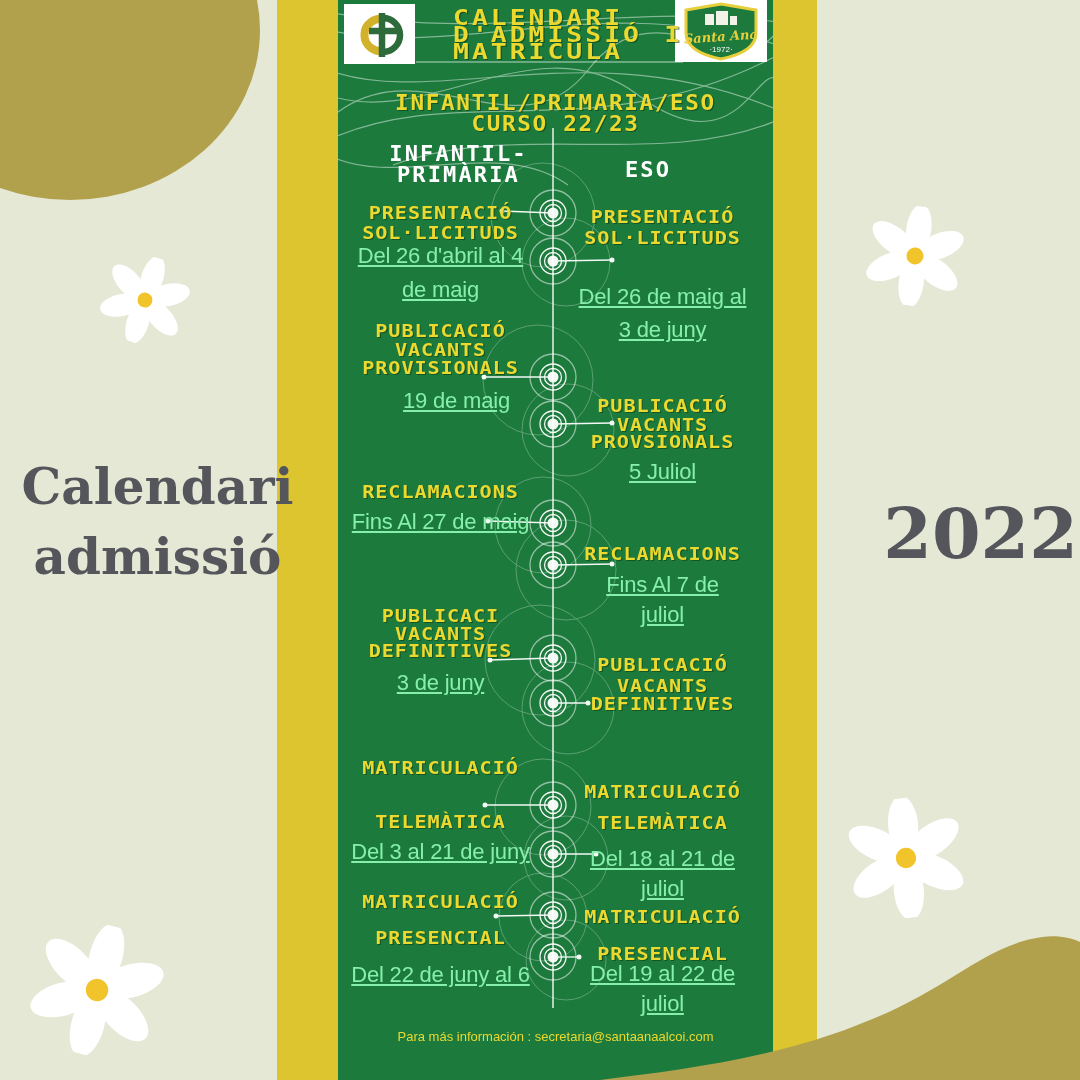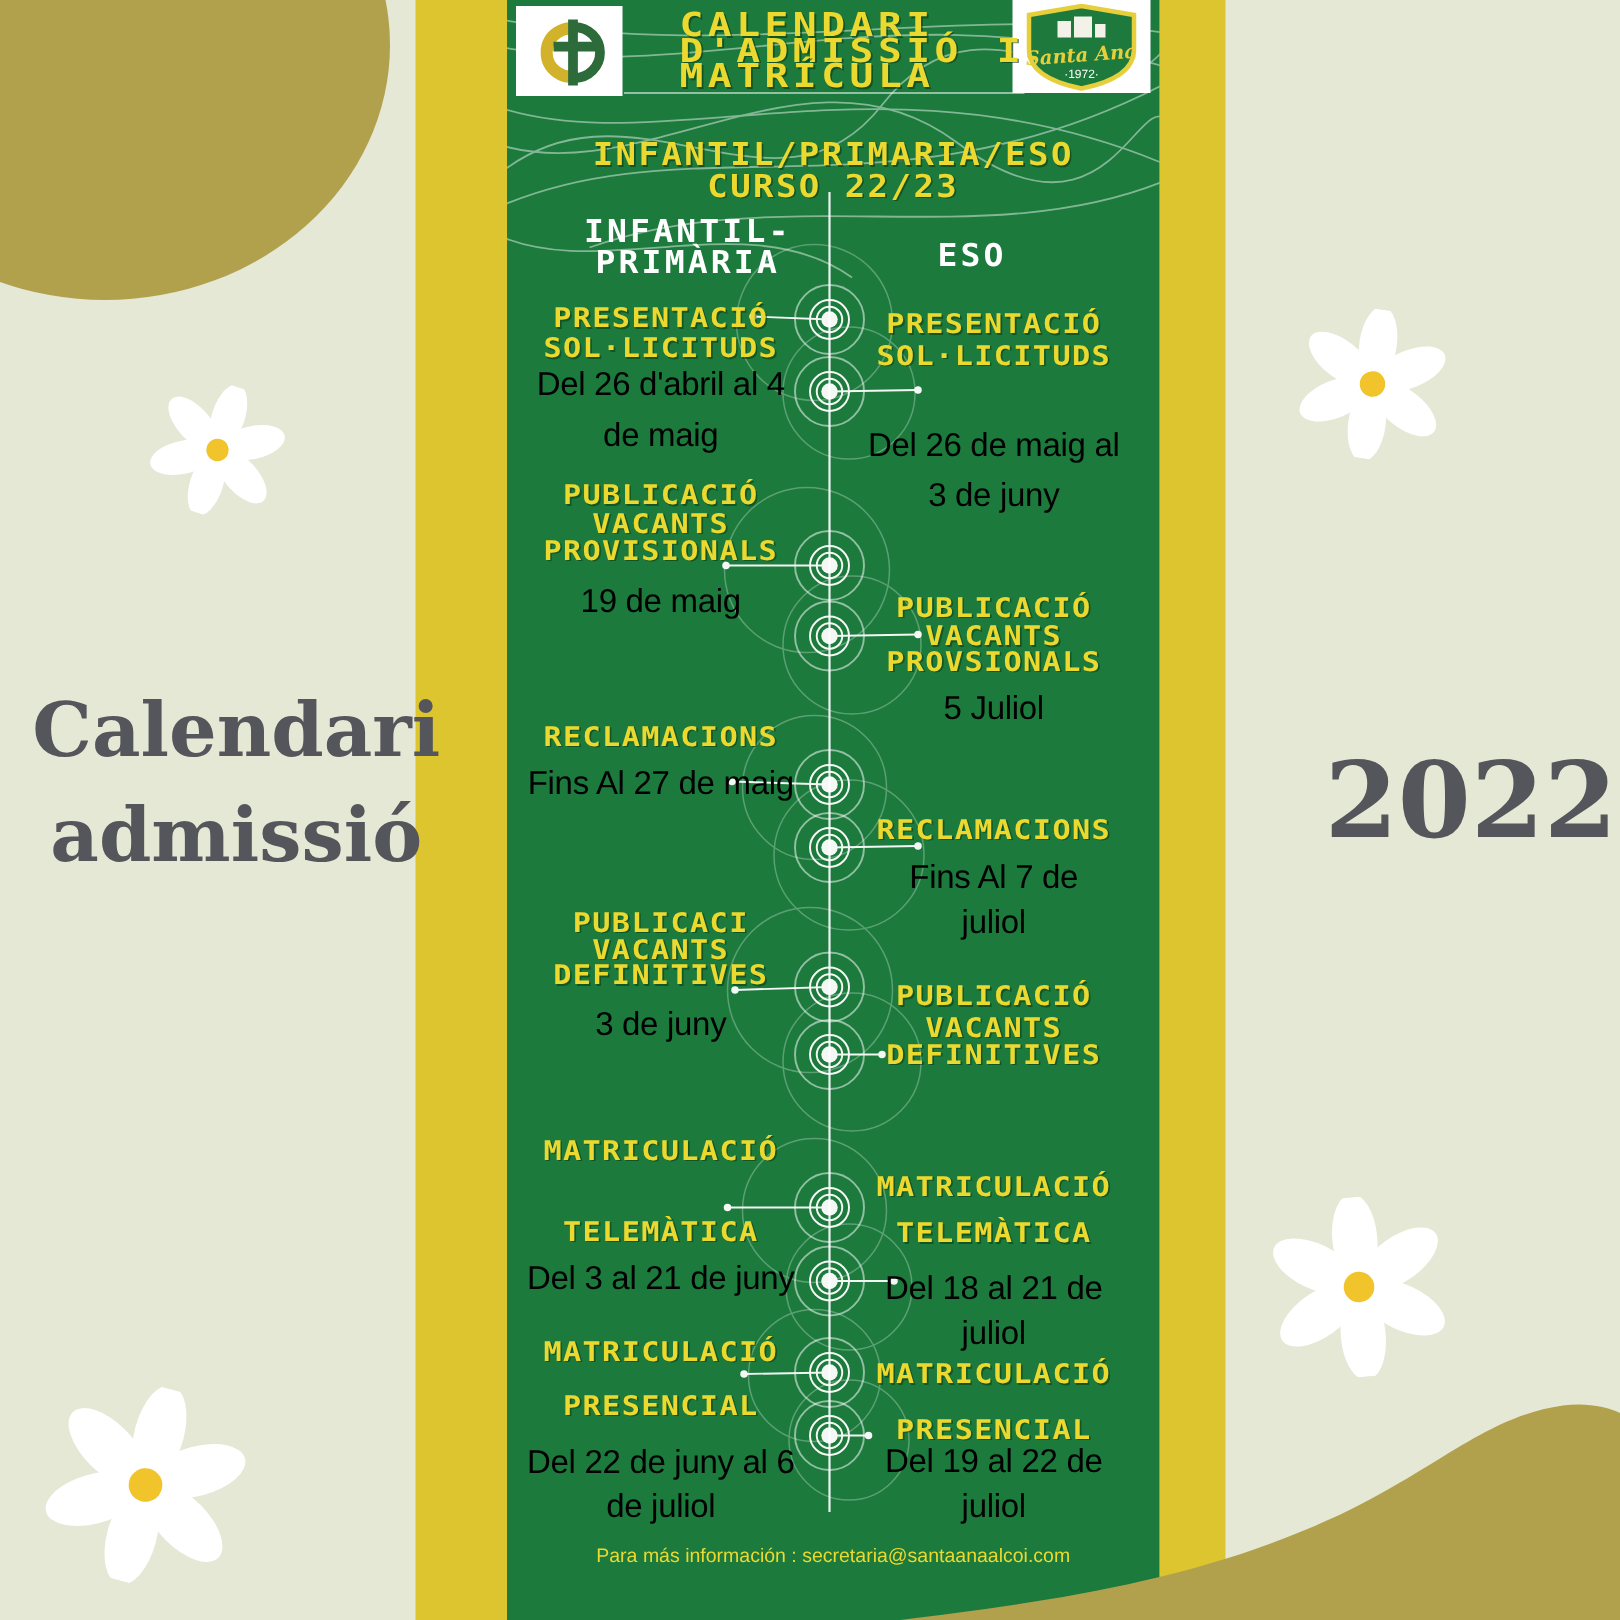--- a/index.html
+++ b/index.html
@@ -31,21 +31,21 @@
   .title-line{font-family:"DejaVu Sans Mono",monospace;font-weight:bold;font-size:22px;
               line-height:17px;letter-spacing:2.5px;color:#ecd92f;
               text-shadow:1px 1px 0 rgba(10,50,20,.55);}
   .title-l2{display:flex;justify-content:space-between;}
   .sub{left:0;width:435px;font-size:21px;letter-spacing:1.5px;transform:scaleX(1.08);}
   .ch{font-family:"DejaVu Sans Mono",monospace;font-weight:bold;font-size:21px;
       letter-spacing:2px;color:#ffffff;transform:scaleX(1.05);}
   .ey{font-family:"DejaVu Sans Mono",monospace;font-weight:bold;font-size:18px;
       letter-spacing:.8px;color:#ecd92f;transform:scaleX(1.12);
       text-shadow:1px 1px 0 rgba(10,50,20,.5);}
-  .ed{font-size:22px;font-weight:500;color:#000000;letter-spacing:-.2px;}
+  .ed{font-size:22px;font-weight:500;color:#86efac;letter-spacing:-.2px;text-decoration:underline;}
   .lc{left:0;width:205px;}
   .rc{left:232px;width:185px;}
   .footer-info{left:0;width:435px;font-size:13px;font-weight:500;color:#ecd92f;}
   .footer-phone{left:0;width:435px;font-size:21px;font-weight:600;color:#ecd92f;}
   .phone-ic{color:#41483f;font-size:18px;margin-right:2px;font-weight:normal;}
 </style>
 </head>
 <body>
 
 <div class="stage">
@@ -263,38 +263,37 @@
     <div class="line ch" style="left:225px;top:158px;width:170px;">ESO</div>
 
     <div class="line ey lc" style="top:202px;">PRESENTACIÓ</div>
     <div class="line ey lc" style="top:222px;">SOL·LICITUDS</div>
     <div class="line ed lc" style="top:243px;">Del 26 d'abril al 4</div>
     <div class="line ed lc" style="top:277px;">de maig</div>
 
     <div class="line ey lc" style="top:320px;">PUBLICACIÓ</div>
     <div class="line ey lc" style="top:339px;">VACANTS</div>
     <div class="line ey lc" style="top:357px;">PROVISIONALS</div>
-    <div class="line ed lc" style="top:388px;">19 de maig</div>
+    <div class="line ed lc" style="top:388px;padding-left:16px;">19 de maig</div>
 
     <div class="line ey lc" style="top:481px;">RECLAMACIONS</div>
     <div class="line ed lc" style="top:509px;">Fins Al 27 de maig</div>
 
     <div class="line ey lc" style="top:605px;">PUBLICACI</div>
     <div class="line ey lc" style="top:623px;">VACANTS</div>
     <div class="line ey lc" style="top:640px;">DEFINITIVES</div>
     <div class="line ed lc" style="top:670px;">3 de juny</div>
 
     <div class="line ey lc" style="top:757px;">MATRICULACIÓ</div>
     <div class="line ey lc" style="top:811px;">TELEMÀTICA</div>
     <div class="line ed lc" style="top:839px;">Del 3 al 21 de juny</div>
 
     <div class="line ey lc" style="top:891px;">MATRICULACIÓ</div>
     <div class="line ey lc" style="top:927px;">PRESENCIAL</div>
     <div class="line ed lc" style="top:962px;">Del 22 de juny  al 6</div>
-    <div class="line ed lc" style="top:991px;">de juliol</div>
 
     <div class="line ey rc" style="top:206px;">PRESENTACIÓ</div>
     <div class="line ey rc" style="top:227px;">SOL·LICITUDS</div>
     <div class="line ed rc" style="top:284px;">Del 26 de maig al</div>
     <div class="line ed rc" style="top:317px;">3 de juny</div>
 
     <div class="line ey rc" style="top:395px;">PUBLICACIÓ</div>
     <div class="line ey rc" style="top:414px;">VACANTS</div>
     <div class="line ey rc" style="top:431px;">PROVSIONALS</div>
     <div class="line ed rc" style="top:459px;">5 Juliol</div>

